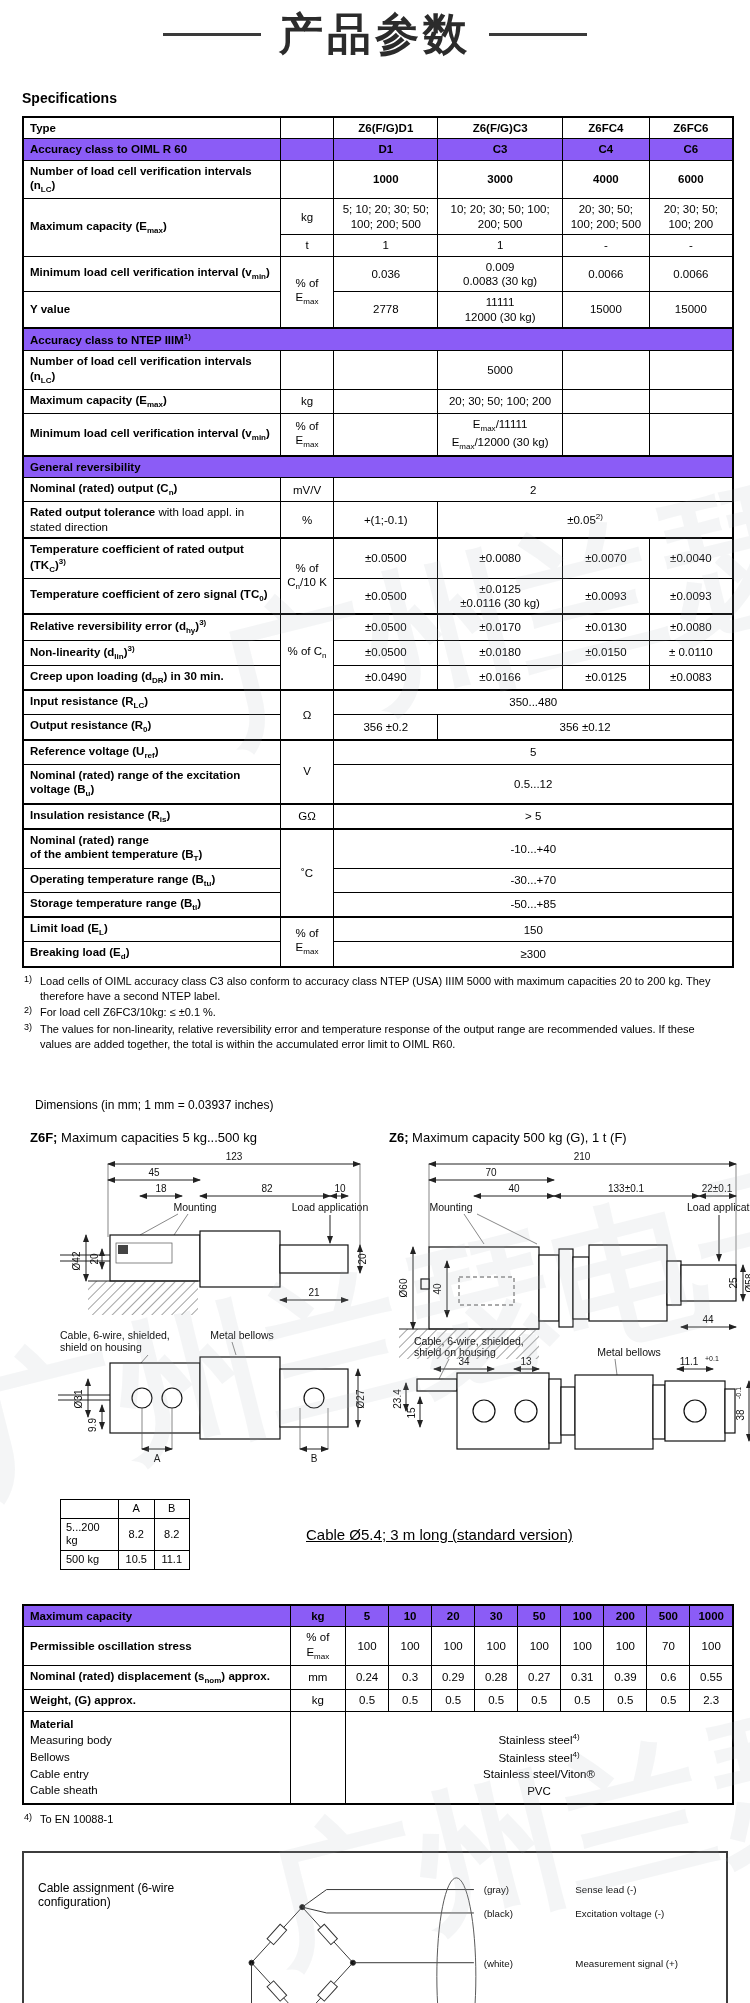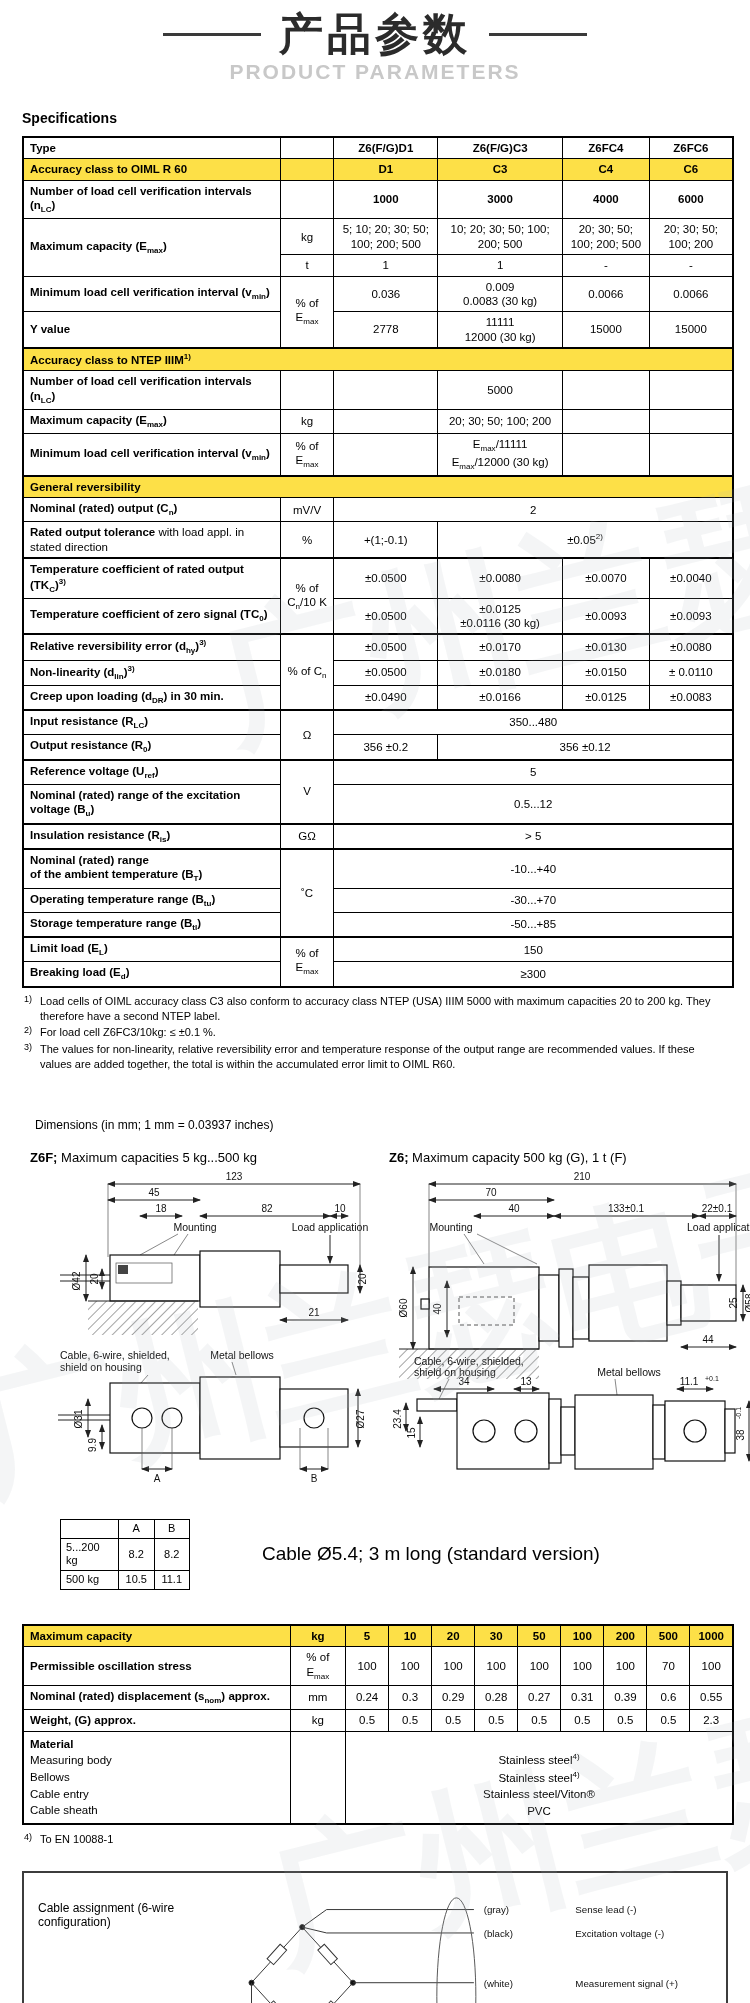--- a/index.html
+++ b/index.html
@@ -25,31 +25,31 @@
   .fn-m { font-size:9px; vertical-align:top; position:relative; top:-1px; min-width:12px; }
   .fn4 { margin:8px 0 0 24px; font-size:11px; }
 
   
   table { border-collapse:collapse; table-layout:fixed; width:712px; margin-left:22px;
           font-size:11.5px; border:2px solid #000; }
   td { border:1px solid #000; padding:3px 6px; vertical-align:middle; line-height:1.25; }
   .lbl { font-weight:bold; }
   .lblmix b { font-weight:bold; }
   .unit, .val { text-align:center; }
-  .sect td { background:#fde047; font-weight:bold; }
+  .sect td { background:#8b5cf6; font-weight:bold; }
   .tthick td { border-top-width:2px; }
   .bold-vals .val { font-weight:bold; }
   sub { font-size:8px; }
   sup { font-size:8px; }
 
   
   .ab-wrap { display:flex; align-items:center; margin:28px 0 0 60px; }
   .ab-table { width:130px; margin-left:0; border:1px solid #000; font-size:11px; }
   .ab-table td { padding:2px 5px; }
-  .cable-note { font-size:19px; margin-left:72px; }
+  .cable-note { font-size:15px; margin-left:116px;text-decoration:underline; }
 
   
   .draw-row { display:flex; margin:18px 0 12px 30px; gap:14px; }
   .draw-col { }
   .draw-title { font-size:13px; margin-bottom:4px; }
   .draw-title b { font-weight:bold; }
   svg text { font-family:"Liberation Sans", sans-serif; font-size:10px; fill:#111; }
   svg .lab { font-size:10.5px; }
   svg .diml { stroke:#222; stroke-width:1; }
   svg .thin { stroke:#555; stroke-width:0.7; }
@@ -79,21 +79,20 @@
   <div class="wm" style="top:480px; left:210px; transform:rotate(-14deg);">广州兰瑟电子</div>
   <div class="wm" style="top:1230px; left:-40px; transform:rotate(-14deg);">广州兰瑟电子</div>
   <div class="wm" style="top:1700px; left:260px; transform:rotate(-14deg);">广州兰瑟电子</div>
 
   <div class="hdr">
     <div class="hdr-row">
       <div class="hdr-line"></div>
       <div class="hdr-title">产品参数</div>
       <div class="hdr-line"></div>
     </div>
-    <div class="hdr-sub">PRODUCT PARAMETERS</div>
   </div>
 
   <div class="spec-h">Specifications</div>
 
   <table>
     <colgroup>
       <col style="width:36.2%">
         <col style="width:7.6%">
         <col style="width:14.6%">
       <col style="width:17.6%">

